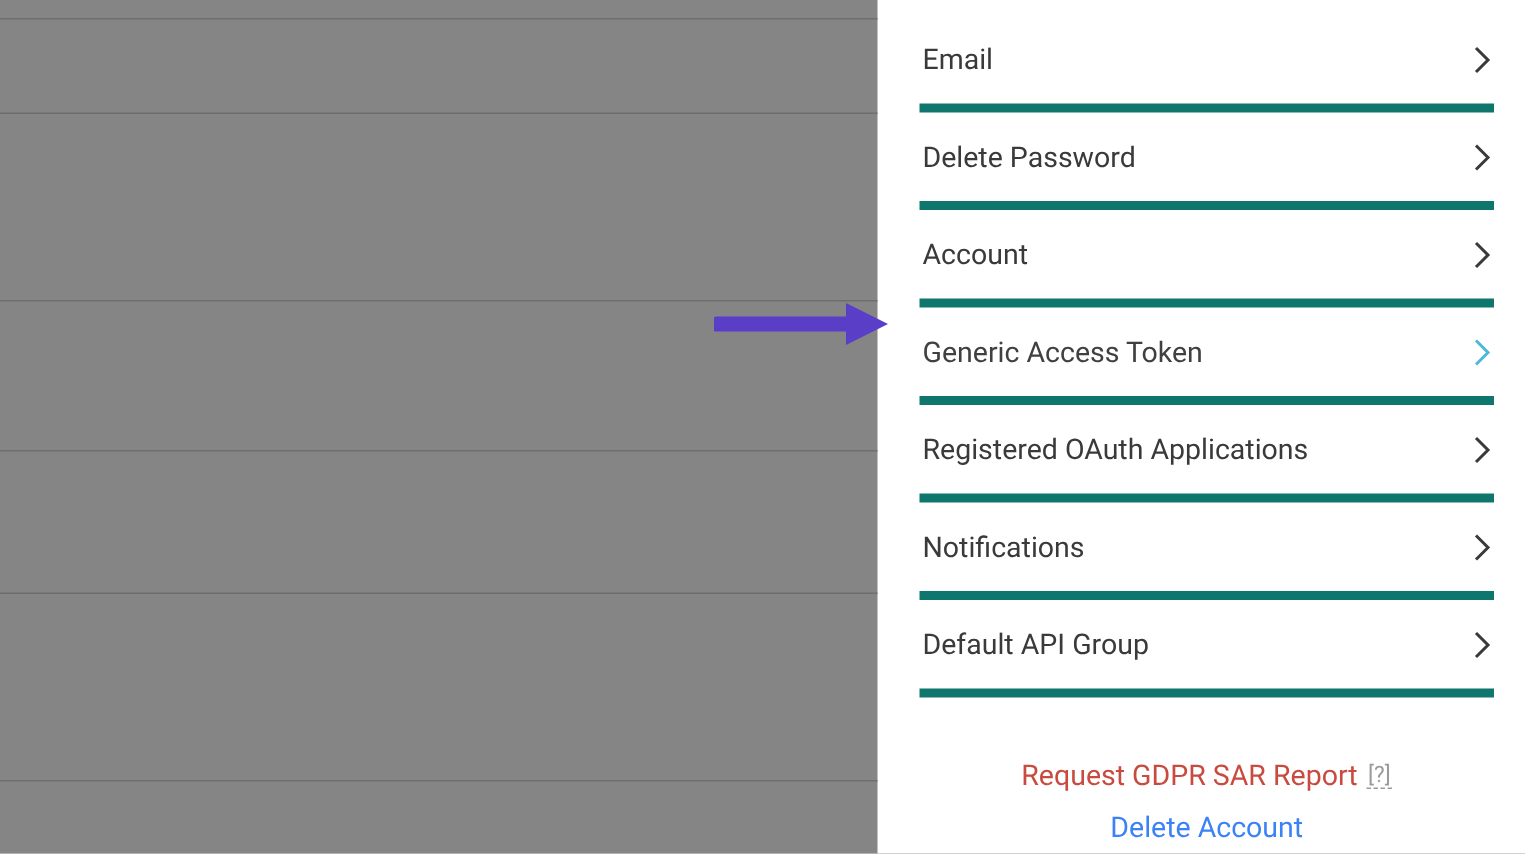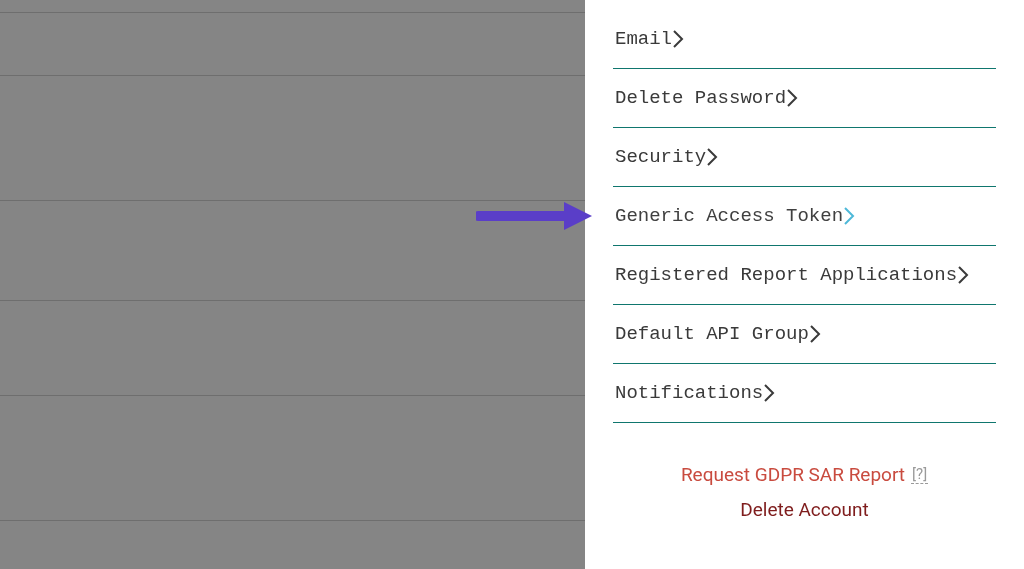--- a/index.html
+++ b/index.html
@@ -50,25 +50,25 @@
     .right-panel {
       flex: 1;
       height: 100%;
       background: #ffffff;
       padding: 10px 28px 0 28px;
       display: flex;
       flex-direction: column;
     }
     .menu-item {
       display: flex;
+      justify-content: space-between;
       align-items: center;
       padding: 18px 2px;
-      border-bottom: 1px solid #0f766e;
+      border-bottom: 6px solid #0f766e;
       cursor: pointer;
-      font-family: Liberation Mono, monospace;
     }
     .menu-item-label {
       font-size: 19px;
       color: #3a3a3a;
       font-weight: 400;
     }
     .menu-item.highlighted .menu-item-label {
       color: #404040;
     }
     .menu-item.highlighted .chevron svg path {
@@ -98,21 +98,21 @@
       gap: 6px;
     }
     .help-badge {
       font-size: 15px;
       color: #9a9a9a;
       border-bottom: 1px dashed #9a9a9a;
       padding: 0 1px;
     }
     .delete-link {
       font-size: 19px;
-      color: #7f1d1d;
+      color: #3b82f6;
       cursor: pointer;
     }
   </style>
 </head>
 <body>
 
 <div class="container">
   <div class="left-panel">
     <div class="left-row r1"></div>
     <div class="left-row r2"></div>
@@ -143,57 +143,57 @@
     <div class="menu-item">
       <span class="menu-item-label">Delete Password</span>
       <span class="chevron">
         <svg width="12" height="20" viewBox="0 0 12 20">
             <path d="M2 2 L10 10 L2 18" fill="none" stroke-width="2"></path>
           </svg>
       </span>
     </div>
 
     <div class="menu-item">
-      <span class="menu-item-label">Security</span>
+      <span class="menu-item-label">Account</span>
       <span class="chevron">
         <svg width="12" height="20" viewBox="0 0 12 20">
             <path d="M2 2 L10 10 L2 18" fill="none" stroke-width="2"></path>
           </svg>
       </span>
     </div>
 
     <div class="menu-item highlighted">
       <span class="menu-item-label">Generic Access Token</span>
       <span class="chevron">
         <svg width="12" height="20" viewBox="0 0 12 20">
             <path d="M2 2 L10 10 L2 18" fill="none" stroke-width="2"></path>
           </svg>
       </span>
     </div>
 
     <div class="menu-item">
-      <span class="menu-item-label">Registered Report Applications</span>
+      <span class="menu-item-label">Registered OAuth Applications</span>
+      <span class="chevron">
+        <svg width="12" height="20" viewBox="0 0 12 20">
+            <path d="M2 2 L10 10 L2 18" fill="none" stroke-width="2"></path>
+          </svg>
+      </span>
+    </div>
+
+    <div class="menu-item">
+      <span class="menu-item-label">Notifications</span>
       <span class="chevron">
         <svg width="12" height="20" viewBox="0 0 12 20">
             <path d="M2 2 L10 10 L2 18" fill="none" stroke-width="2"></path>
           </svg>
       </span>
     </div>
 
     <div class="menu-item">
       <span class="menu-item-label">Default API Group</span>
-      <span class="chevron">
-        <svg width="12" height="20" viewBox="0 0 12 20">
-            <path d="M2 2 L10 10 L2 18" fill="none" stroke-width="2"></path>
-          </svg>
-      </span>
-    </div>
-
-    <div class="menu-item">
-      <span class="menu-item-label">Notifications</span>
       <span class="chevron">
         <svg width="12" height="20" viewBox="0 0 12 20">
             <path d="M2 2 L10 10 L2 18" fill="none" stroke-width="2"></path>
           </svg>
       </span>
     </div>
 
     <div class="bottom-links">
       <div class="gdpr-link">
         <span>Request GDPR SAR Report</span>

